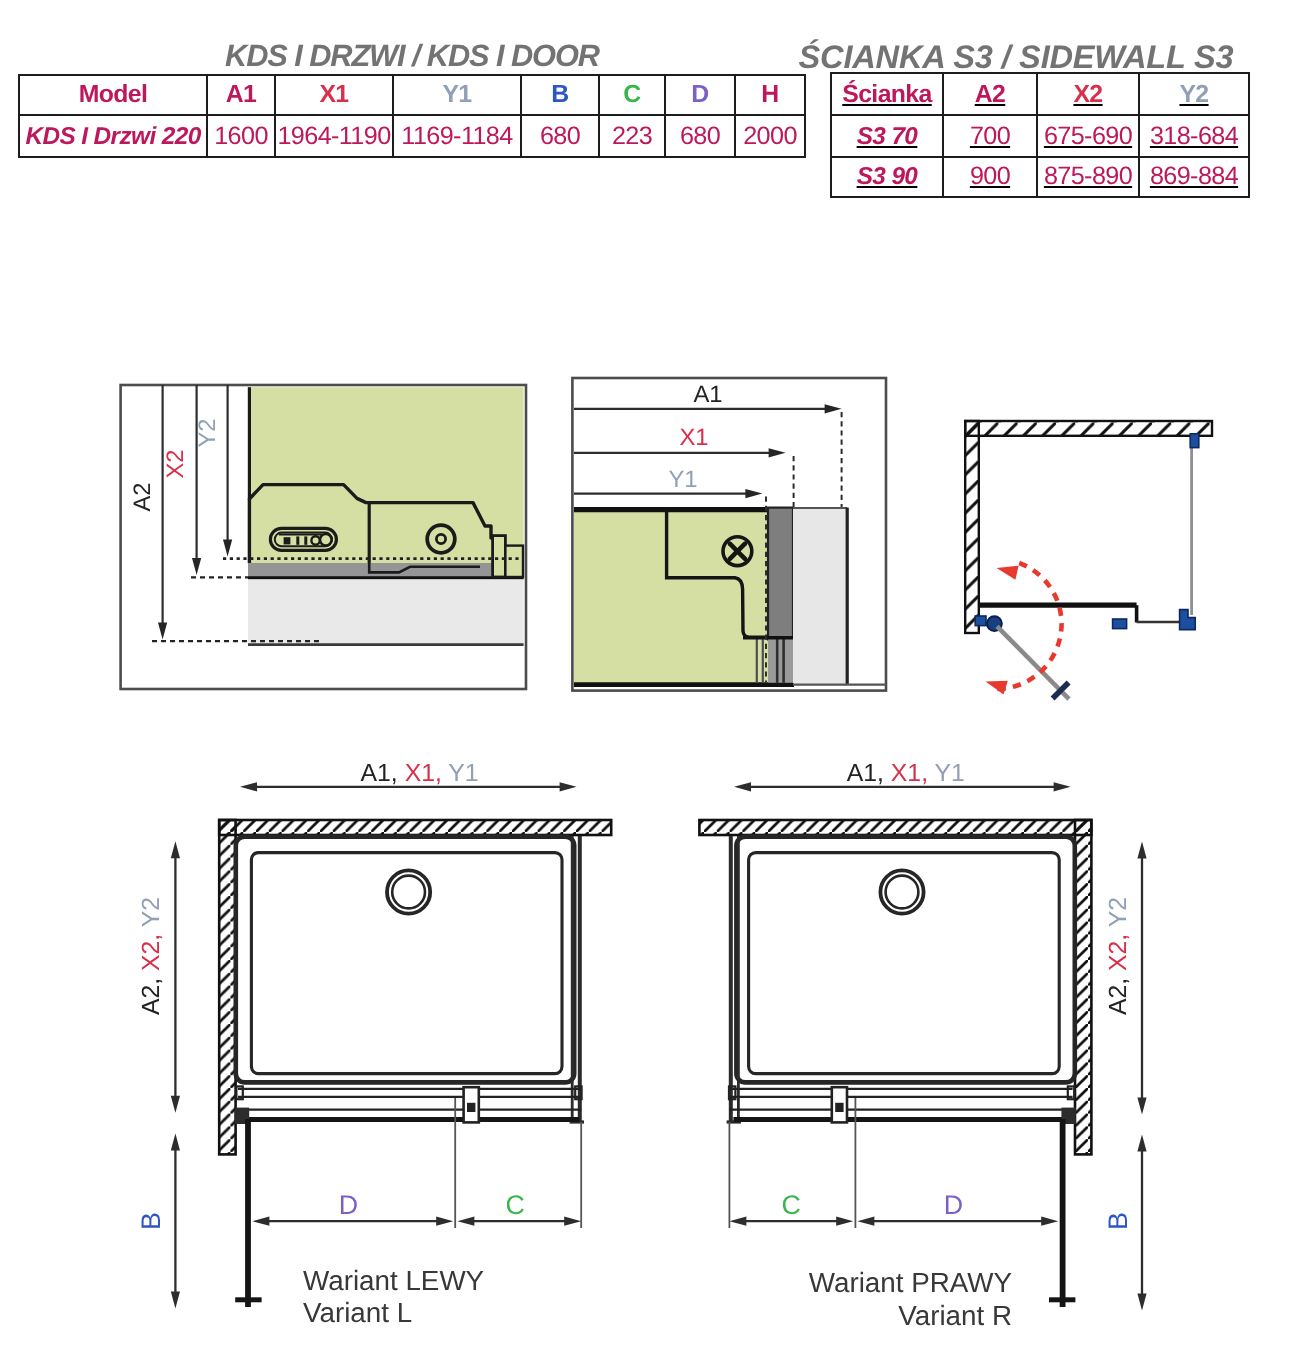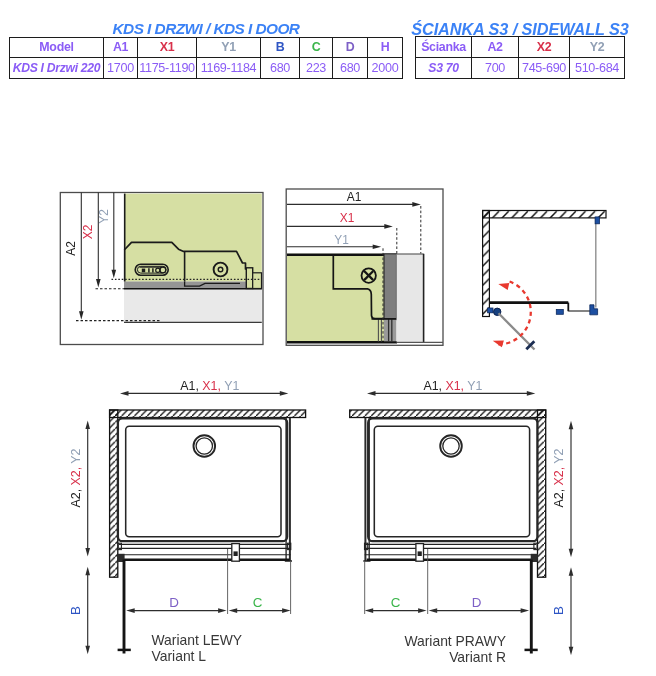--- a/index.html
+++ b/index.html
@@ -1,40 +1,40 @@
 <!DOCTYPE html>
 <html><head><meta charset="utf-8">
 <style>
   html,body { margin:0; padding:0; background:#fff; }
   body { width:656px; height:676px; position:relative; overflow:hidden;
          font-family:"Liberation Sans", sans-serif; }
   .title { position:absolute; font-weight:bold; font-style:italic;
-            color:#3b82f6; text-align:center; white-space:nowrap; }
+            color:#737373; text-align:center; white-space:nowrap; }
   table { border-collapse:collapse; position:absolute; table-layout:fixed; }
   td { border:1.9px solid #1c1c1c; text-align:center; vertical-align:middle;
-       padding:0; font-size:12.6px; letter-spacing:-0.3px; color:#8b5cf6;
+       padding:0; font-size:12.6px; letter-spacing:-0.3px; color:#be185d;
        white-space:nowrap; overflow:hidden; }
   .t1 { left:9px; top:36.5px; }
   .t1 tr { height:21.2px; }
   .t1 tr.hd { height:20px; }
   .t2 { left:415px; top:36.3px; }
-  .t2 tr { height:20.3px; }
+  .t2 tr { height:20.3px;text-decoration:underline; }
   .t2 tr.hd { height:21px; }
   tr.hd td { font-weight:bold; font-size:12.4px; font-style:normal !important; }
   td.m { font-weight:bold; font-style:italic; font-size:12.2px; }
   tr.hd td.m { font-style:normal; }
   td.red { color:#d8304a; } td.gry { color:#91a0b5; }
   td.blu { color:#2e55c4; } td.grn { color:#3ab54a; } td.pur { color:#7d60c6; }
   svg text { font-family:"Liberation Sans", sans-serif; }
 </style></head>
 <body>
 
 <div class="title" style="left:9px; top:19.5px; width:394px; font-size:15.4px; letter-spacing:-0.55px;">KDS I DRZWI / KDS I DOOR</div>
 
-<div class="title" style="left:400px; top:19.5px; width:240px; font-size:16.3px; letter-spacing:-0.1px;text-align:center;">ŚCIANKA S3 / SIDEWALL S3</div>
+<div class="title" style="left:388px; top:19.5px; width:240px; font-size:16.3px; letter-spacing:-0.1px;text-align:center;">ŚCIANKA S3 / SIDEWALL S3</div>
 
 <table class="t1">
     <colgroup>
       <col style="width:94px">
       <col style="width:34px">
       <col style="width:59px">
       <col style="width:64px">
       <col style="width:39px">
       <col style="width:33px">
       <col style="width:35px">
@@ -46,22 +46,22 @@
         <td>A1</td>
         <td class="red">X1</td>
         <td class="gry">Y1</td>
         <td class="blu">B</td>
         <td class="grn">C</td>
         <td class="pur">D</td>
         <td>H</td>
       </tr>
       <tr>
         <td class="m">KDS I Drzwi 220</td>
-        <td>1700</td>
-        <td>1175-1190</td>
+        <td>1600</td>
+        <td>1964-1190</td>
         <td>1169-1184</td>
         <td>680</td>
         <td>223</td>
         <td>680</td>
         <td>2000</td>
       </tr>
     </tbody>
   </table>
 
 <table class="t2">
@@ -74,22 +74,28 @@
     <tbody>
       <tr class="hd">
         <td class="m">Ścianka</td>
         <td>A2</td>
         <td class="red">X2</td>
         <td class="gry">Y2</td>
       </tr>
       <tr>
         <td class="m">S3 70</td>
         <td>700</td>
-        <td>745-690</td>
-        <td>510-684</td>
+        <td>675-690</td>
+        <td>318-684</td>
+      </tr>
+      <tr>
+        <td class="m">S3 90</td>
+        <td>900</td>
+        <td>875-890</td>
+        <td>869-884</td>
       </tr>
     </tbody>
   </table>
 
 <svg width="656" height="676" viewBox="0 0 656 676" style="position:absolute;left:0;top:0;" xmlns="http://www.w3.org/2000/svg">
 <defs>
   <pattern id="h1" width="6.4" height="6.4" patternUnits="userSpaceOnUse">
     <path d="M-1,7.4 L7.4,-1" stroke="#111" stroke-width="1.35" fill="none"></path>
   </pattern>
   <pattern id="h2" width="9.6" height="9.6" patternUnits="userSpaceOnUse">

